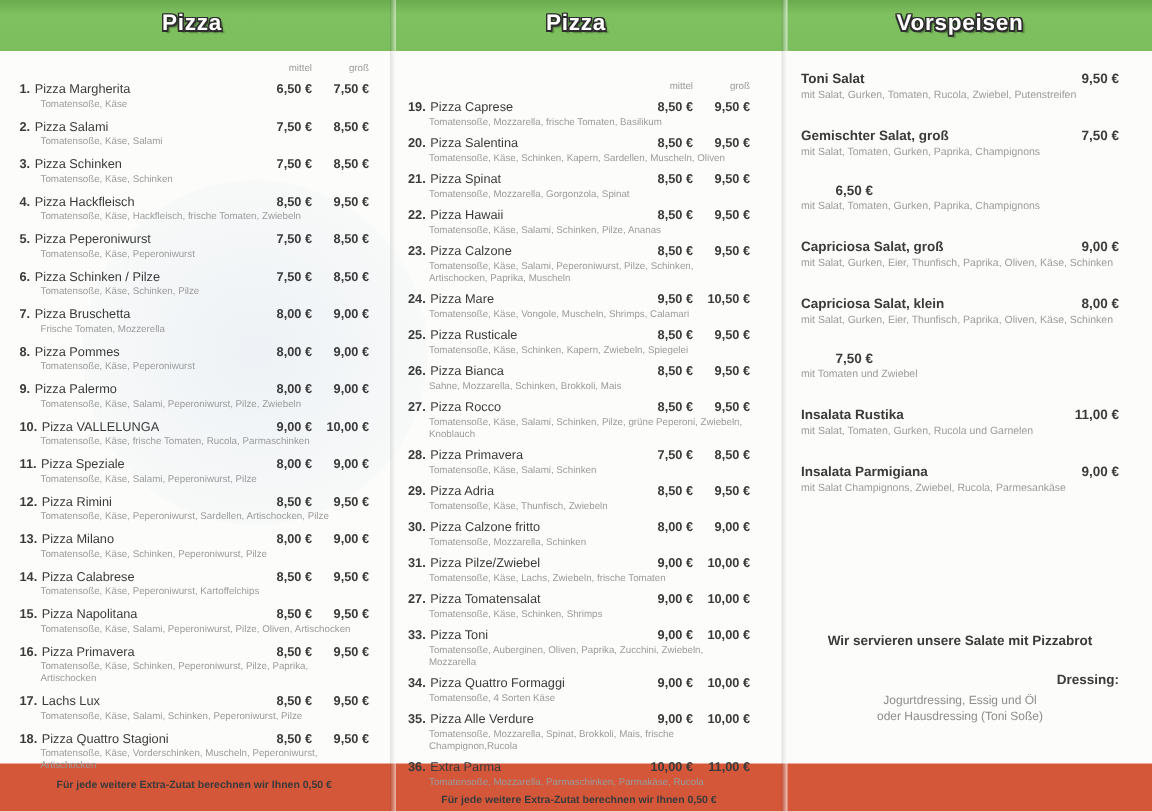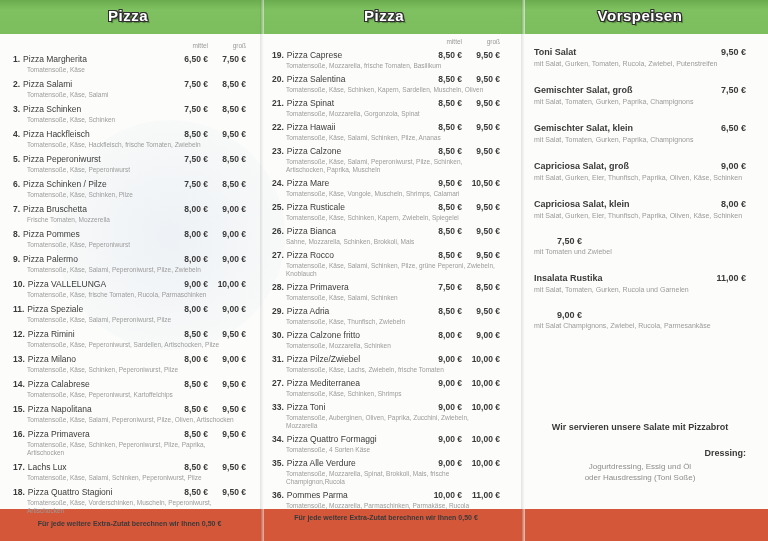--- a/index.html
+++ b/index.html
@@ -49,21 +49,21 @@
   .title-1 { left:0; }
   .title-2 { left:256px; }
   .title-3 { left:512px; }
 
   
   .panel {
     position:absolute; top:34px; bottom:32px; width:256px;
     display:flex; flex-direction:column;
   }
   .panel-left  { left:0;     padding:8px 10px 4px 13px; }
-  .panel-mid   { left:256px; padding:4px 12px 4px 16px; }
+  .panel-mid   { left:256px; padding:20px 12px 4px 16px; }
   .panel-right { left:512px; padding:12px 22px 4px 22px; }
 
   .price-headers {
     display:flex; justify-content:flex-end;
     font-size:6.5px; color:#9a9a9a; margin-bottom:5px;
   }
   .price-headers span { width:38px; text-align:right; }
 
   .item { margin-bottom:5px; }
   .panel-mid .item { margin-bottom:4px; }
@@ -429,21 +429,21 @@
             <span class="name">Pizza Pilze/Zwiebel</span>
             <span class="price">9,00 €</span>
             <span class="price">10,00 €</span>
           </div>
           <div class="desc">Tomatensoße, Käse, Lachs, Zwiebeln, frische Tomaten</div>
         </div>
 
         <div class="item">
           <div class="item-top">
             <span class="num">27.</span>
-            <span class="name">Pizza Mediterranea</span>
+            <span class="name">Pizza Tomatensalat</span>
             <span class="price">9,00 €</span>
             <span class="price">10,00 €</span>
           </div>
           <div class="desc">Tomatensoße, Käse, Schinken, Shrimps</div>
         </div>
 
         <div class="item">
           <div class="item-top">
             <span class="num">33.</span>
             <span class="name">Pizza Toni</span>
@@ -469,21 +469,21 @@
             <span class="name">Pizza Alle Verdure</span>
             <span class="price">9,00 €</span>
             <span class="price">10,00 €</span>
           </div>
           <div class="desc">Tomatensoße, Mozzarella, Spinat, Brokkoli, Mais, frische Champignon,Rucola</div>
         </div>
 
         <div class="item">
           <div class="item-top">
             <span class="num">36.</span>
-            <span class="name">Pommes Parma</span>
+            <span class="name">Extra Parma</span>
             <span class="price">10,00 €</span>
             <span class="price">11,00 €</span>
           </div>
           <div class="desc">Tomatensoße, Mozzarella, Parmaschinken, Parmakäse, Rucola</div>
         </div>
       </div>
     <div class="footnote">Für jede weitere Extra-Zutat berechnen wir Ihnen 0,50 €</div>
   </div>
 
   <div class="panel panel-right">
@@ -500,21 +500,20 @@
         <div class="salad-item">
           <div class="salad-top">
             <span class="salad-name">Gemischter Salat, groß</span>
             <span class="salad-price">7,50 €</span>
           </div>
           <div class="salad-desc">mit Salat, Tomaten, Gurken, Paprika, Champignons</div>
         </div>
 
         <div class="salad-item">
           <div class="salad-top">
-            <span class="salad-name">Gemischter Salat, klein</span>
             <span class="salad-price">6,50 €</span>
           </div>
           <div class="salad-desc">mit Salat, Tomaten, Gurken, Paprika, Champignons</div>
         </div>
 
         <div class="salad-item">
           <div class="salad-top">
             <span class="salad-name">Capriciosa Salat, groß</span>
             <span class="salad-price">9,00 €</span>
           </div>
@@ -539,20 +538,21 @@
         <div class="salad-item">
           <div class="salad-top">
             <span class="salad-name">Insalata Rustika</span>
             <span class="salad-price">11,00 €</span>
           </div>
           <div class="salad-desc">mit Salat, Tomaten, Gurken, Rucola und Garnelen</div>
         </div>
 
         <div class="salad-item">
           <div class="salad-top">
+            <span class="salad-name">Insalata Parmigiana</span>
             <span class="salad-price">9,00 €</span>
           </div>
           <div class="salad-desc">mit Salat Champignons, Zwiebel, Rucola, Parmesankäse</div>
         </div>
       </div>
     <div class="salad-notes">
       <div class="note-serve">Wir servieren unsere Salate mit Pizzabrot</div>
       <div class="note-dressing-title">Dressing:</div>
       <div class="note-line">Jogurtdressing, Essig und Öl</div>
       <div class="note-line">oder Hausdressing (Toni Soße)</div>

